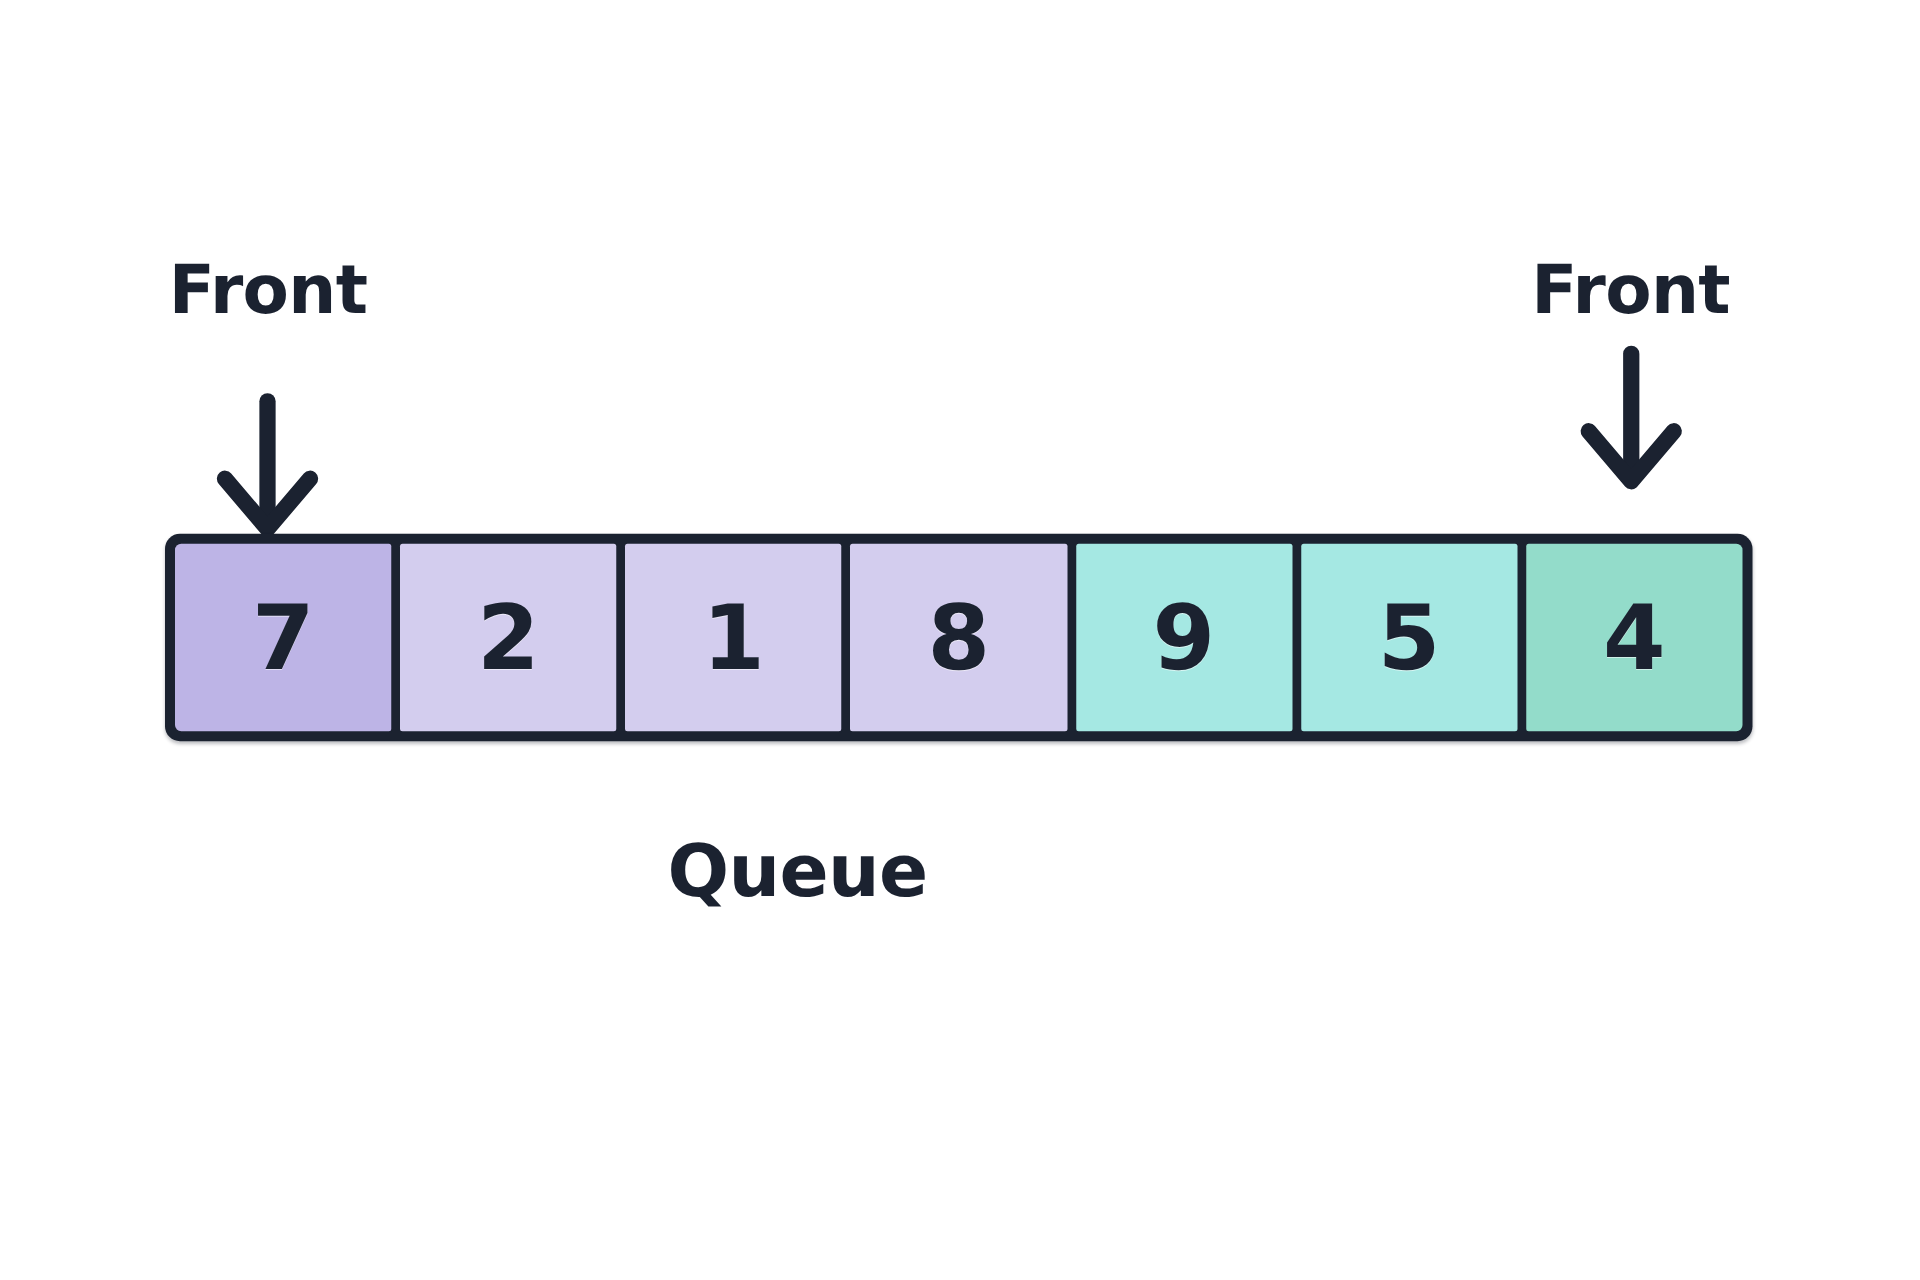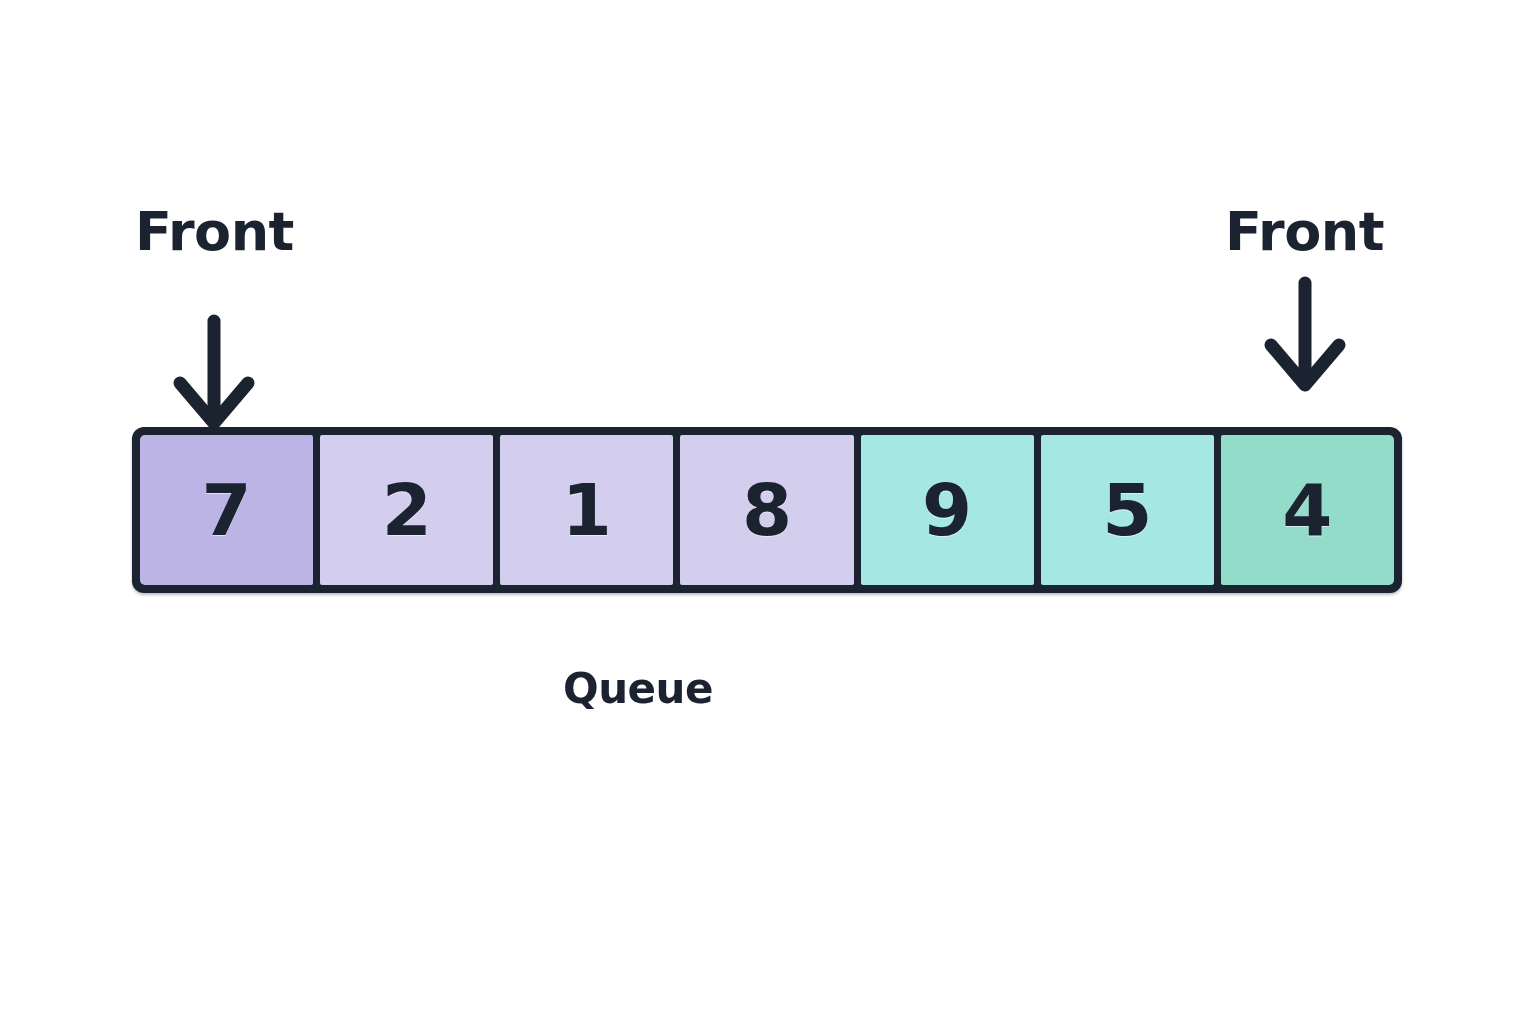--- a/index.html
+++ b/index.html
@@ -87,21 +87,21 @@
     text-shadow: 0 1px 0 rgba(255,255,255,0.55);
   }
 
   
   #queue-caption {
     position: absolute;
     left: 0;
     top: 668px;
     width: 1276px;
     text-align: center;
-    font-size: 42px;
+    font-size: 58px;
     font-weight: 700;
     letter-spacing: -0.5px;
     color: #1b2230;
     line-height: 1;
     user-select: none;
   }
 </style>
 </head>
 <body style="background: rgb(255, 255, 255);">
 

